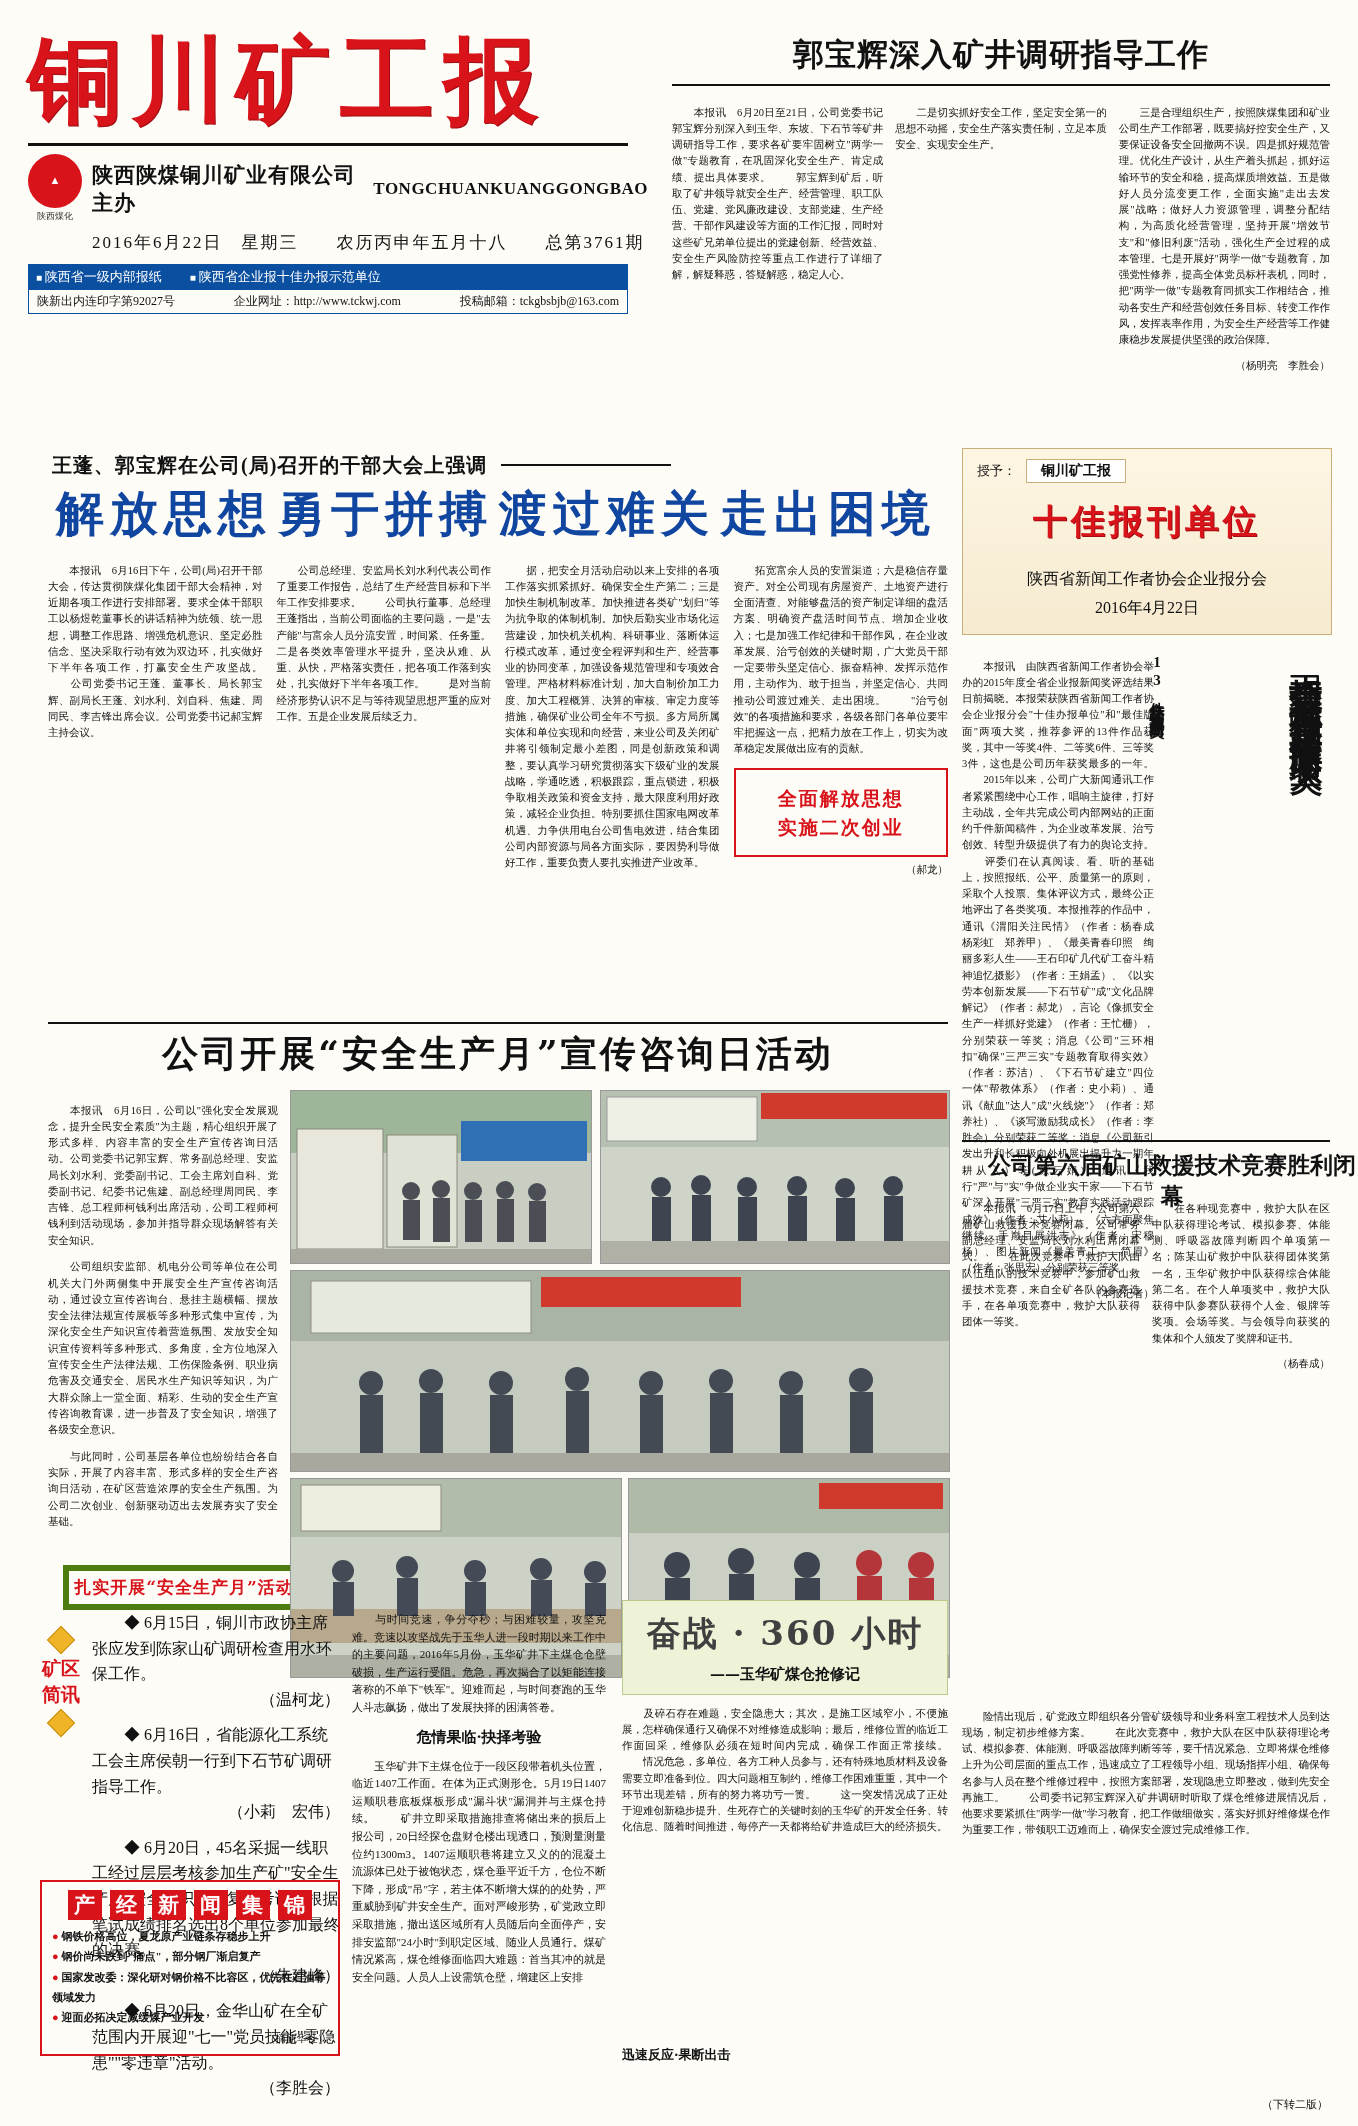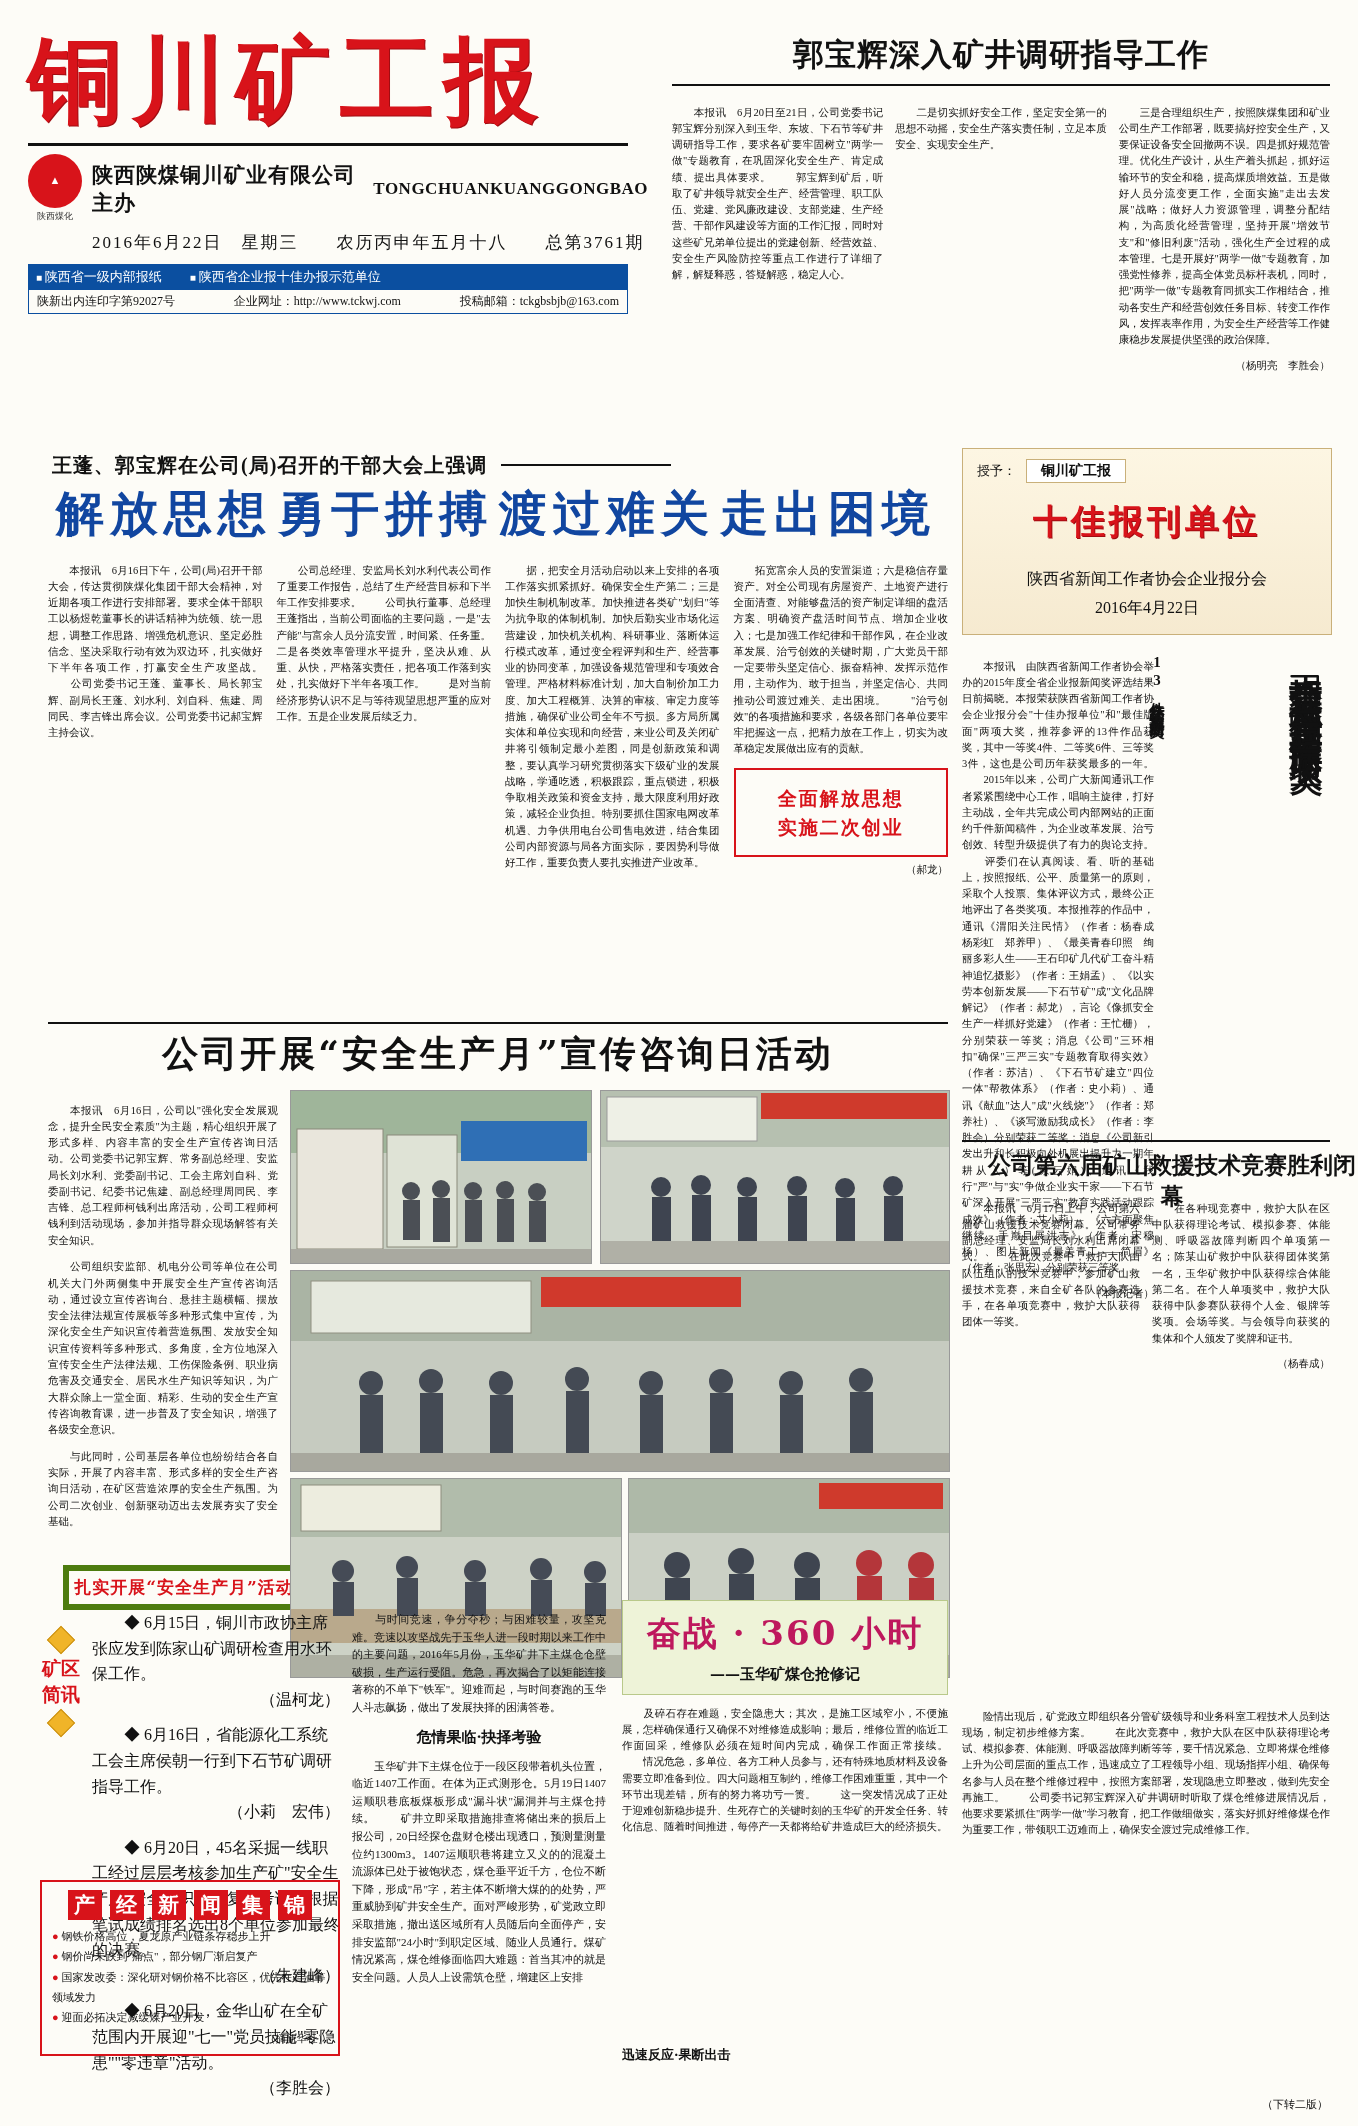--- a/index.html
+++ b/index.html
@@ -124,33 +124,33 @@
   .brief .sig{display:block;text-align:right;}
 
   
   .pnews{position:absolute;left:40px;top:1880px;width:300px;border:2px solid #d8131a;padding:8px 10px;box-sizing:border-box;}
   .pnews-title{text-align:center;margin-bottom:6px;}
   .pnews-title span{
     display:inline-block;background:#d8131a;color:#fff;font-family:"DejaVu Serif",serif;font-weight:bold;
     font-size:21px;padding:1px 6px;margin:0 2px;letter-spacing:1px;
   }
   .pnews-list{font-size:11px;line-height:1.85;}
-  .pnews-list li{list-style:none;}
+  .pnews-list li{list-style:none;font-weight:bold;}
   .pnews-list .dot{color:#d8131a;}
   .pnews-sig{text-align:right;font-size:10.5px;margin-top:4px;}
 
   
   .mb{position:absolute;left:352px;top:1600px;width:254px;}
   .mb-sub{font-size:11px;line-height:1.6;text-align:justify;}
   .mb-title{font-family:"DejaVu Serif",serif;font-weight:bold;font-size:15px;text-align:center;margin:8px 0 4px 0;}
 
   
   .f360{position:absolute;left:622px;top:1600px;width:326px;}
   .f360-band{background:#eef3d8;border:1px solid #b9c98a;padding:10px 6px;text-align:center;}
-  .f360-title{font-family:"DejaVu Serif",serif;font-weight:bold;font-size:34px;color:#be185d;letter-spacing:2px;}
+  .f360-title{font-family:"DejaVu Serif",serif;font-weight:bold;font-size:34px;color:#404040;letter-spacing:2px;}
   .f360-sub{font-family:"DejaVu Serif",serif;font-weight:bold;font-size:15px;margin-top:8px;}
   .f360-body{margin-top:8px;}
   .sec-title{font-family:"DejaVu Serif",serif;font-weight:bold;font-size:13px;margin:6px 0 2px 0;}
 
   .cont{position:absolute;right:30px;bottom:14px;font-size:11px;}
 </style>
 </head>
 <body>
 
 <div class="page">

